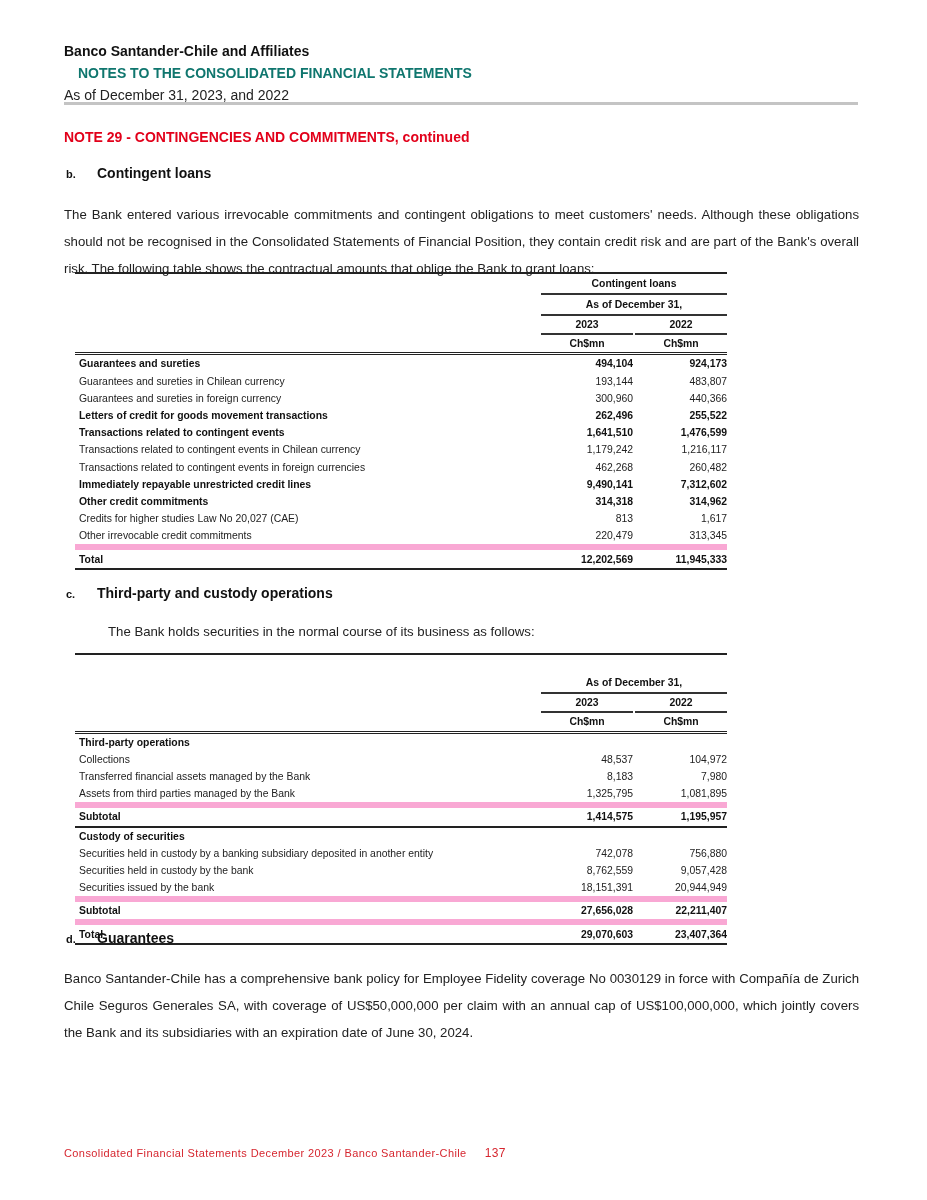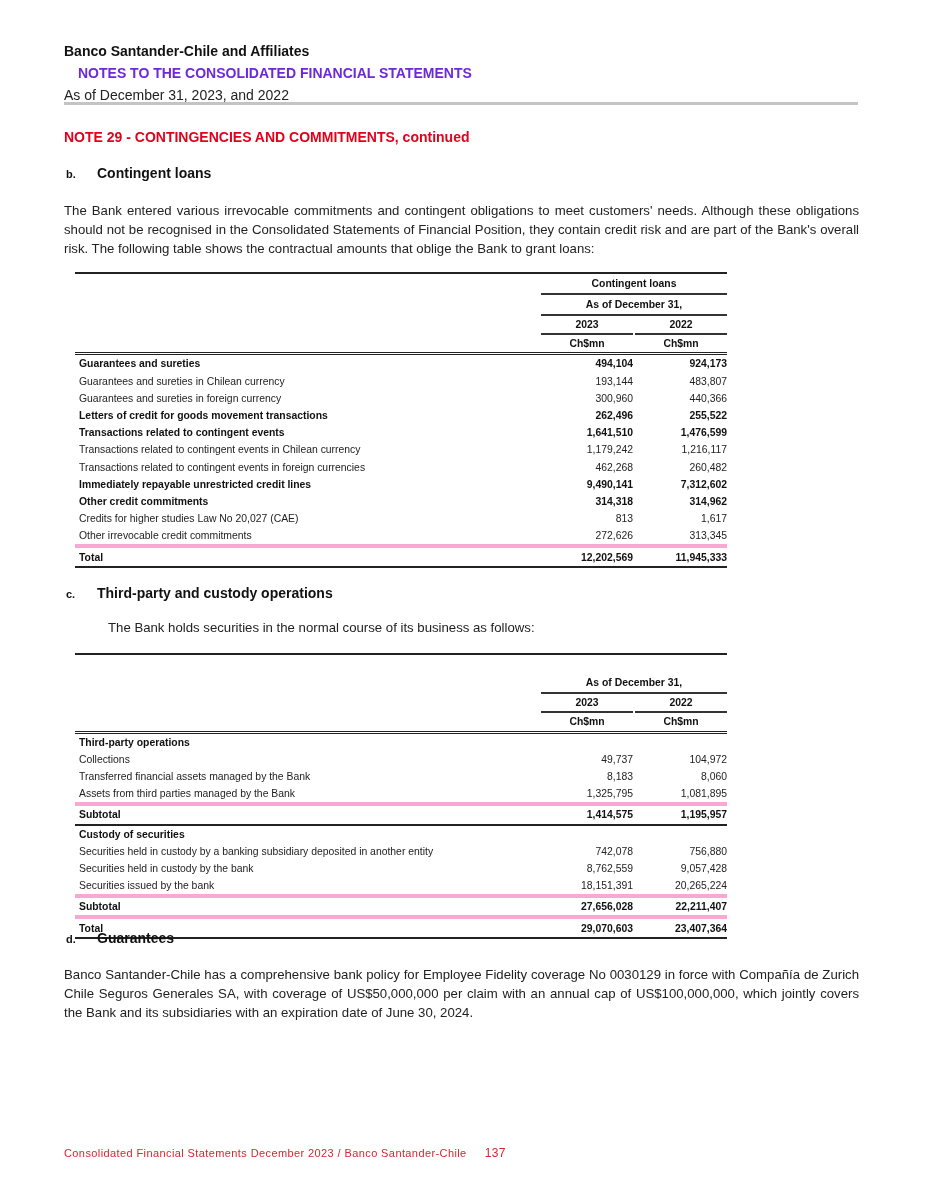--- a/index.html
+++ b/index.html
@@ -2,40 +2,40 @@
 <html><head>
   <meta charset="utf-8">
   <style>
     html, body { margin: 0; padding: 0; background: #ffffff; }
     body {
       width: 927px; height: 1200px; position: relative; overflow: hidden;
       font-family: "Liberation Sans", sans-serif; color: #1a1a1a;
     }
     .page { position: absolute; left: 0; top: 0; width: 749px; height: 1200px; }
     .hdr-company { position: absolute; left: 64px; top: 43px; font-size: 14px; font-weight: bold; color: #111; }
-    .hdr-notes { position: absolute; left: 64px; top: 65px; font-size: 14px; font-weight: bold; color: #6d28d9; padding-left: 14px; }
+    .hdr-notes { position: absolute; left: 64px; top: 65px; font-size: 14px; font-weight: bold; color: #0f766e; padding-left: 14px; }
     .hdr-date { position: absolute; left: 64px; top: 87px; font-size: 14px; color: #222; }
     .hdr-rule { position: absolute; left: 64px; top: 102px; width: 794px; height: 3px; background: #c4c4c4; }
     .note-title { position: absolute; left: 64px; top: 129px; font-size: 14px; font-weight: bold; color: #e2001a; }
     .sec-head { position: absolute; left: 66px; font-size: 14px; font-weight: bold; color: #111; }
     .sec-head .letter { display: inline-block; width: 31px; font-size: 11px; }
-    .para { position: absolute; left: 64px; width: 795px; font-size: 13.2px; line-height: 19px; color: #222; text-align: justify; }
+    .para { position: absolute; left: 64px; width: 795px; font-size: 13.2px; line-height: 27px; color: #222; text-align: justify; }
 
     table.fin { position: absolute; left: 75px; border-collapse: collapse; font-size: 10.4px; color: #222; }
     table.fin td { padding: 0; height: 17.2px; white-space: nowrap; }
     table.fin td.lbl { width: 462px; padding-left: 4px; }
     table.fin td.num { width: 92px; text-align: right; padding-right: 0; }
     table.fin td.gap { width: 2px; }
     table.fin td.num2 { width: 92px; text-align: right; }
     table.fin tr.b td { font-weight: bold; color: #111; }
     .topline { border-top: 2px solid #222; }
     .hcell { text-align: center !important; font-weight: bold; font-size: 10.4px; color: #111; }
     .ul { border-bottom: 2px solid #333; }
     .ulth { border-bottom: 3px double #222; }
-    .totalrow td { border-top: 4px solid #f9a8d4; border-bottom: 2px solid #222; margin-top: 41px; }
+    .totalrow td { border-top: 6px solid #f9a8d4; border-bottom: 2px solid #222; margin-top: 41px; }
 
     .footer { position: absolute; left: 64px; top: 1146px; font-size: 11px; color: #d6262f; letter-spacing: 0.4px; }
     .footer .pg { margin-left: 18px; font-size: 12px; }
   </style>
 </head>
 <body>
 
 <div class="page">
 
   <div class="hdr-company">Banco Santander-Chile and Affiliates</div>
@@ -127,21 +127,21 @@
         <td class="num2">314,962</td>
       </tr>
       <tr>
         <td class="lbl">Credits for higher studies Law No 20,027 (CAE)</td>
         <td class="num">813</td>
           <td class="gap"></td>
         <td class="num2">1,617</td>
       </tr>
       <tr>
         <td class="lbl">Other irrevocable credit commitments</td>
-        <td class="num">272,626</td>
+        <td class="num">220,479</td>
           <td class="gap"></td>
         <td class="num2">313,345</td>
       </tr>
       <tr class="b totalrow">
         <td class="lbl">Total</td>
         <td class="num">12,202,569</td>
           <td class="gap"></td>
         <td class="num2">11,945,333</td>
       </tr>
     </tbody>
@@ -177,29 +177,29 @@
         <td class="num2 hcell ulth">Ch$mn</td>
       </tr>
       <tr class="b">
         <td class="lbl" style="height:16px;">Third-party operations</td>
         <td class="num"></td>
           <td class="gap"></td>
           <td class="num2"></td>
       </tr>
       <tr>
         <td class="lbl" style="height:15.5px;">Collections</td>
-        <td class="num">49,737</td>
+        <td class="num">48,537</td>
           <td class="gap"></td>
         <td class="num2">104,972</td>
       </tr>
       <tr>
         <td class="lbl" style="height:15.5px;margin-top:20px;">Transferred financial assets managed by the Bank</td>
         <td class="num">8,183</td>
           <td class="gap"></td>
-        <td class="num2">8,060</td>
+        <td class="num2">7,980</td>
       </tr>
       <tr>
         <td class="lbl" style="height:15.5px;">Assets from third parties managed by the Bank</td>
         <td class="num">1,325,795</td>
           <td class="gap"></td>
         <td class="num2">1,081,895</td>
       </tr>
       <tr class="b totalrow">
         <td class="lbl">Subtotal</td>
         <td class="num">1,414,575</td>
@@ -221,21 +221,21 @@
       <tr>
         <td class="lbl" style="height:15.5px;">Securities held in custody by the bank</td>
         <td class="num">8,762,559</td>
           <td class="gap"></td>
         <td class="num2">9,057,428</td>
       </tr>
       <tr>
         <td class="lbl" style="height:15.5px;">Securities issued by the bank</td>
         <td class="num">18,151,391</td>
           <td class="gap"></td>
-        <td class="num2">20,265,224</td>
+        <td class="num2">20,944,949</td>
       </tr>
       <tr class="b totalrow">
         <td class="lbl">Subtotal</td>
         <td class="num">27,656,028</td>
           <td class="gap"></td>
         <td class="num2">22,211,407</td>
       </tr>
       <tr class="b totalrow">
         <td class="lbl">Total</td>
         <td class="num">29,070,603</td>

